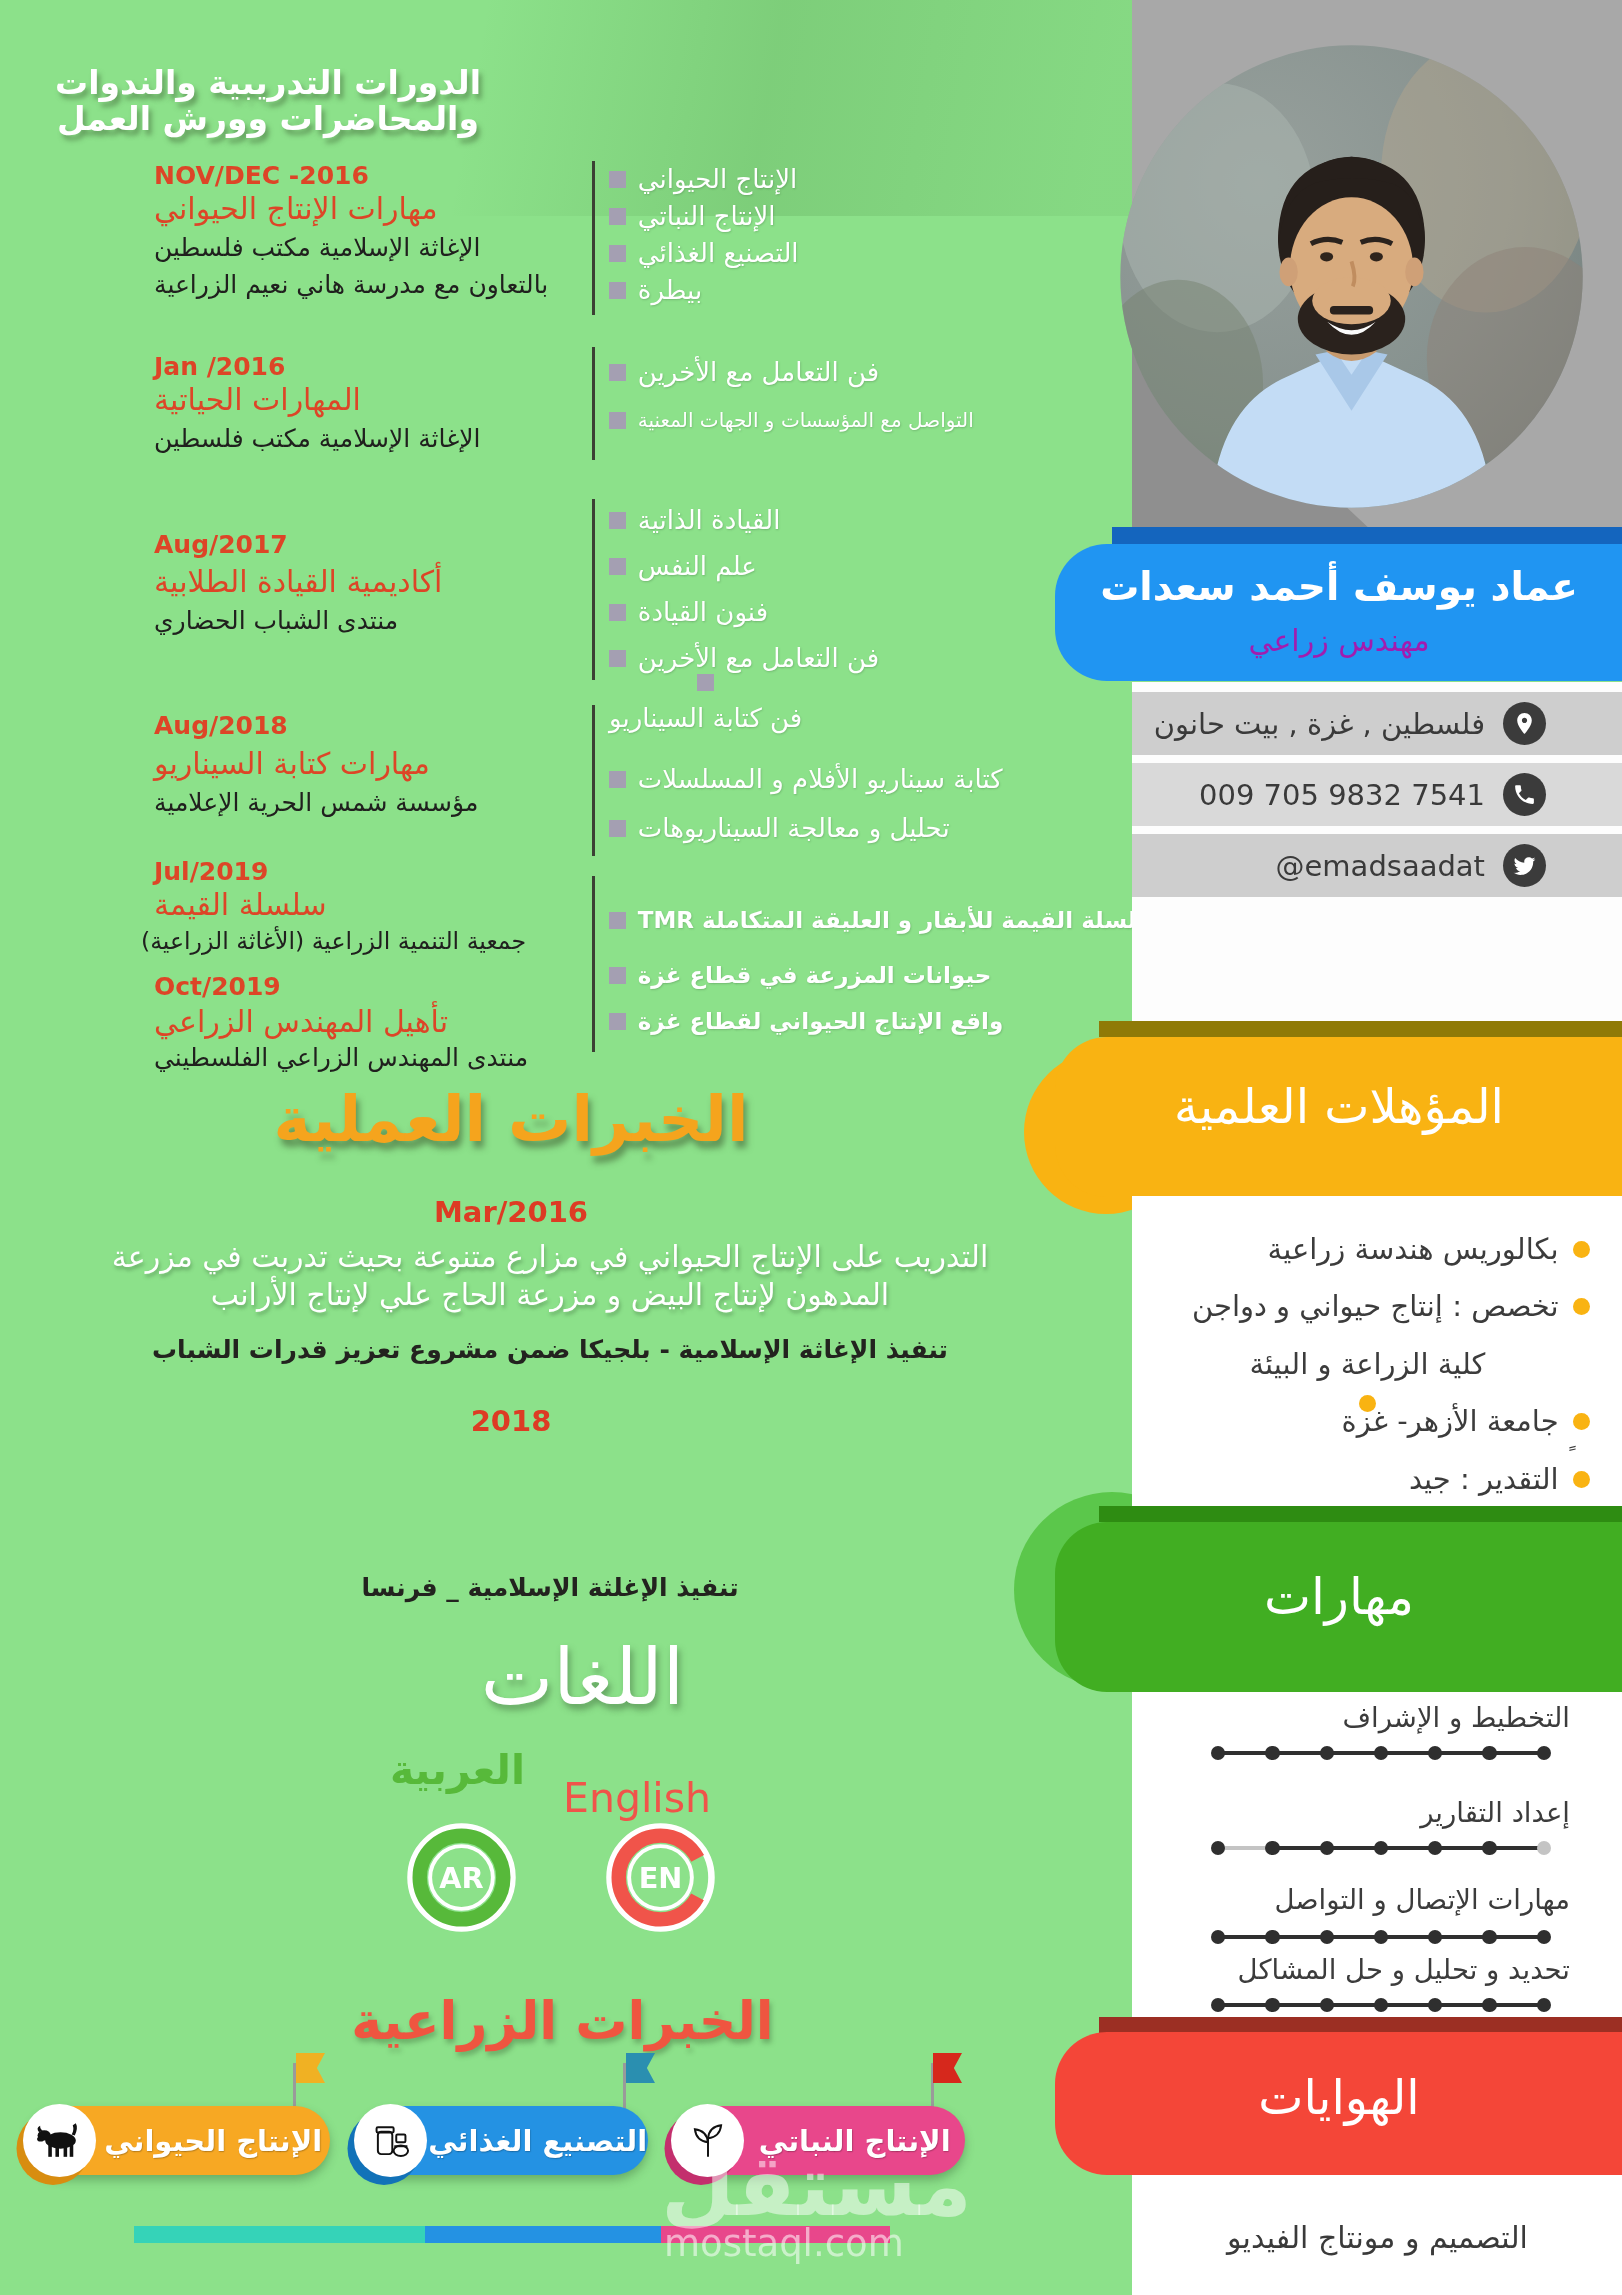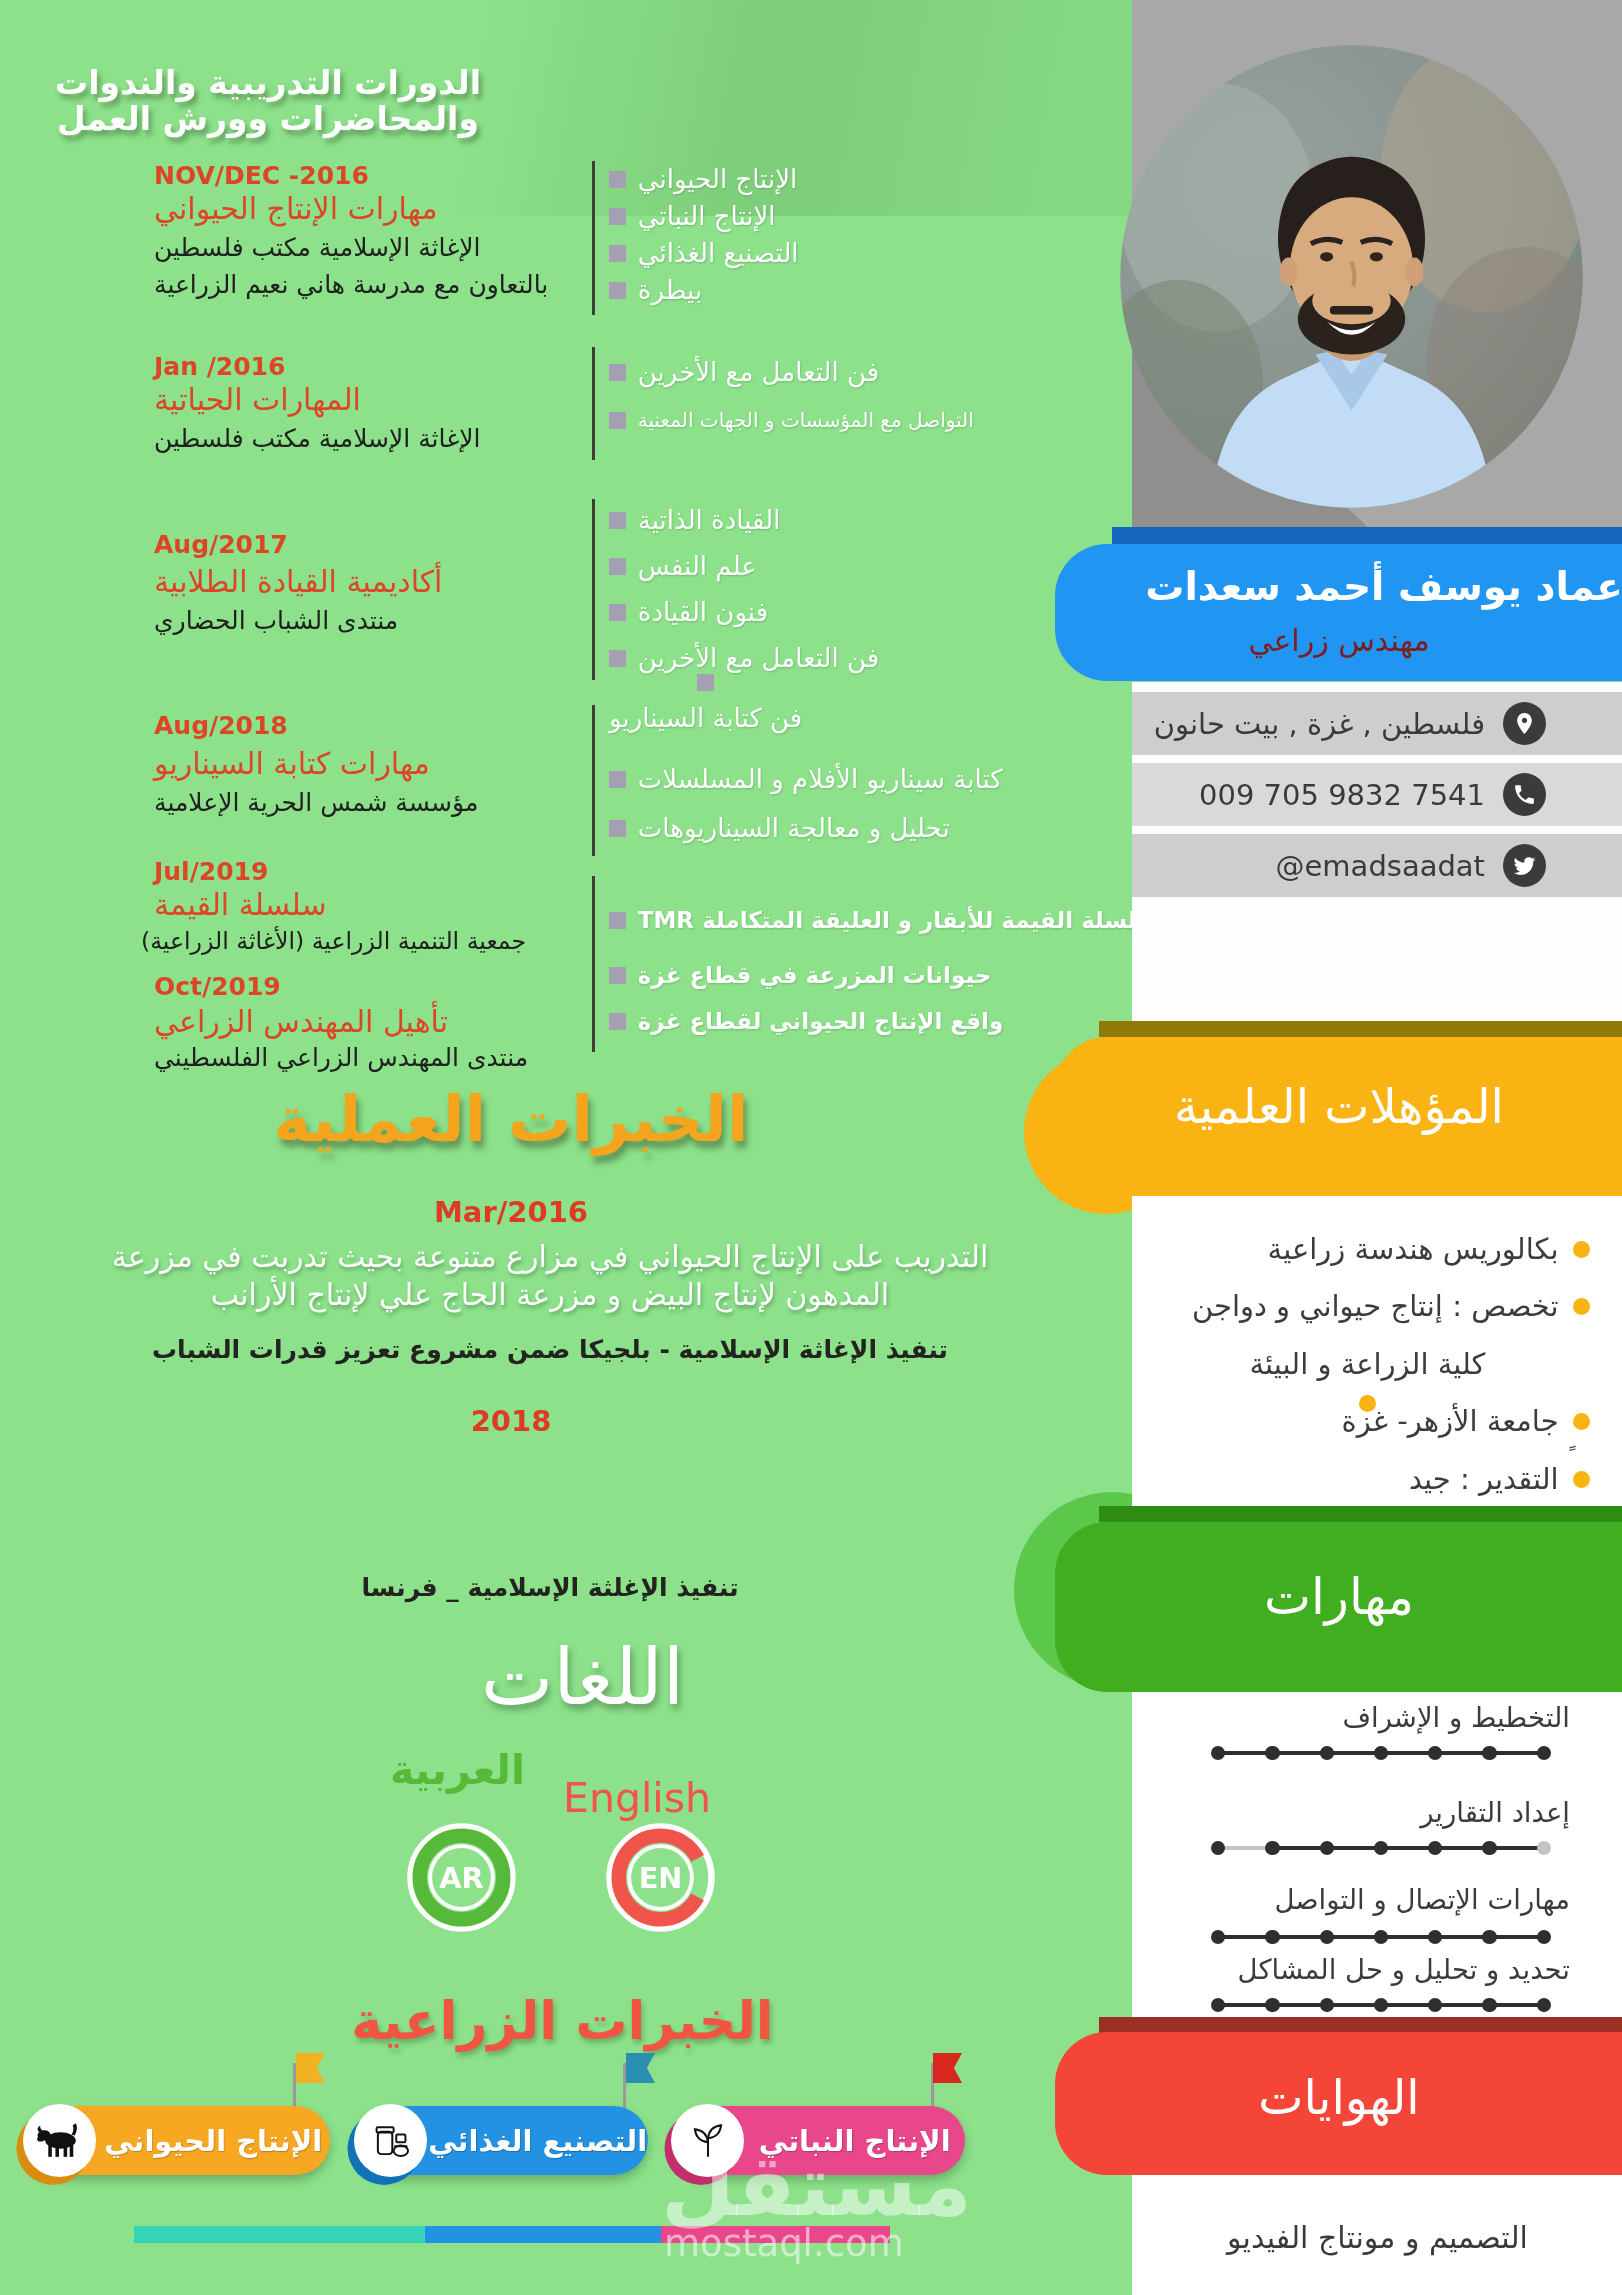--- a/index.html
+++ b/index.html
@@ -50,22 +50,22 @@
   .wm2{left:664px;top:2222px;font-size:37px;color:rgba(255,255,255,.55);direction:ltr;}
 
   
   .z2{z-index:2;}
   .circ{border-radius:50%;z-index:1;}
   .photo-panel{left:1132px;top:0;width:491px;height:527px;background:#a8a8a8;}
   .photo-diag{left:1132px;top:0;width:491px;height:527px;background:#8f8f8f;
               clip-path:polygon(0 58%,48% 100%,0 100%);}
   .nstrip{left:1112px;top:527px;width:510px;height:18.3px;background:#1465be;}
   .namebox{left:1055px;top:544px;width:568px;height:137px;background:#2095f2;border-radius:52px 0 0 52px;}
-  .name{left:1055px;top:564px;width:568px;text-align:right;font-size:39px;font-weight:bold;color:#fff;}
-  .job{left:1055px;top:623px;width:568px;text-align:center;font-size:30px;color:#7f1d1d;}
+  .name{left:1055px;top:564px;width:568px;text-align:center;font-size:39px;font-weight:bold;color:#fff;}
+  .job{left:1055px;top:623px;width:568px;text-align:center;font-size:30px;color:#a21caf;}
   .contact-bg{left:1132px;top:682px;width:491px;height:339px;background:#fdfdfd;}
   .crow{left:1132px;width:491px;height:63px;display:flex;align-items:center;direction:ltr;
         justify-content:flex-end;padding:0 77px 0 19.6px;box-sizing:border-box;}
   .crow.shade-a{background:#cecece;}
   .crow.shade-b{background:#d9d9d9;}
   .ctext{font-size:29px;color:#3a3a3a;margin-right:18px;text-align:center;}
   .ltr{direction:ltr;}
   .cicon{width:43px;height:43px;border-radius:50%;background:#3b3b3b;display:flex;
          align-items:center;justify-content:center;flex:none;}
   .cicon svg{width:25px;height:25px;fill:#fff;}

